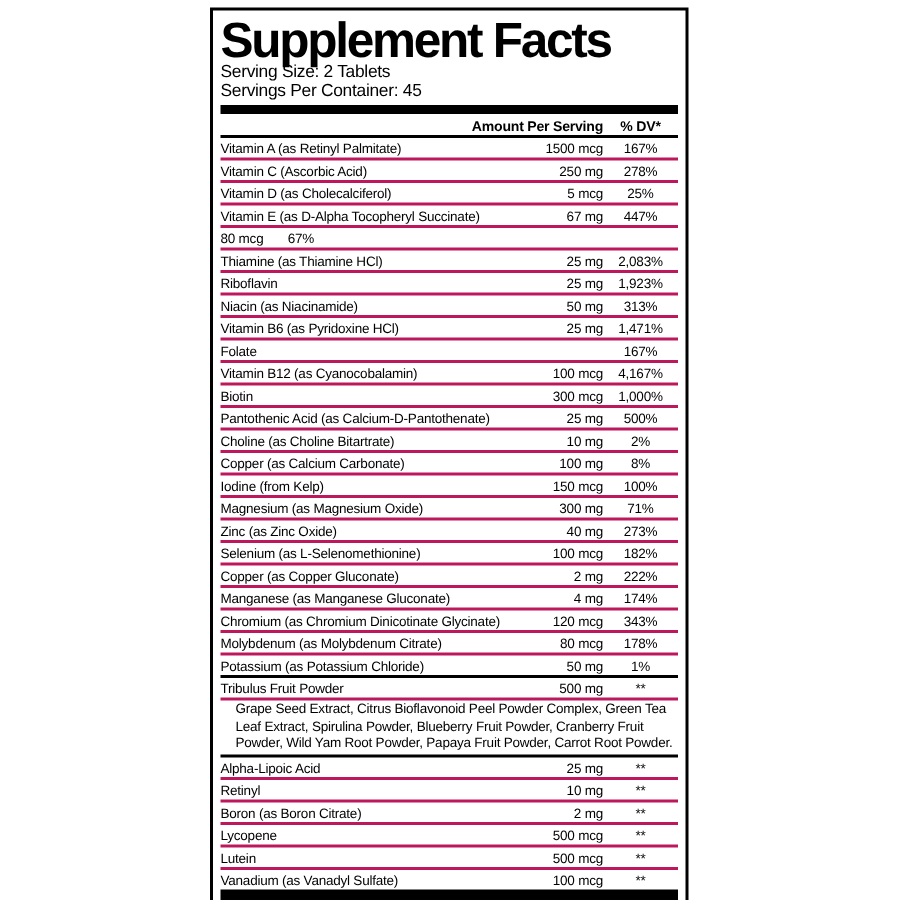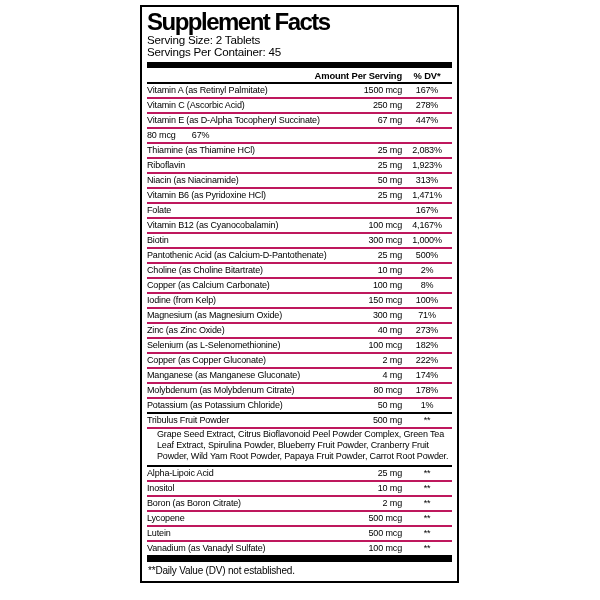--- a/index.html
+++ b/index.html
@@ -1,20 +1,20 @@
 <!DOCTYPE html>
 <html><head>
 <meta charset="utf-8">
 <style>
   * { margin:0; padding:0; box-sizing:border-box; }
   html,body { width:600px; height:600px; background:#ffffff; color:#000;
     font-family:"Liberation Sans", sans-serif; -webkit-font-smoothing:antialiased; }
   .wrap { position:absolute; left:140px; top:5px; width:319px; }
   .panel { border:2px solid #000; background:#fff; padding:2px 5px 3px 5px; }
-  .title { font-size:24px; font-weight:bold; letter-spacing:-1.5px; line-height:0.95;
+  .title { font-size:33px; font-weight:bold; letter-spacing:-1.5px; line-height:0.95;
     white-space:nowrap; padding-top:2px; }
   .serving-line { font-size:11.6px; line-height:12.5px; letter-spacing:-0.2px; }
   .bar { background:#000; }
   .bar-top { height:6px; margin-top:3px; }
   .bar-bottom { height:7px; }
   .hdr { display:flex; align-items:flex-end; font-size:9.4px; font-weight:bold;
     padding:2px 0 1px 0; border-bottom:2px solid #000; letter-spacing:-0.15px; }
   .row-name { flex:1; padding-right:4px; }
   .row-amount { text-align:right; }
   .row-amount-2 { display:block; }
@@ -55,20 +55,28 @@
         <div class="trow">
     <div class="row-main">
       <span class="row-name">Vitamin C (Ascorbic Acid)</span>
       <span class="row-amount"><span class="row-amount-1">250 mg</span></span>
       <span class="row-dv">278%</span>
     </div>
 
   </div>
         <div class="trow">
     <div class="row-main">
+      <span class="row-name">Vitamin D (as Cholecalciferol)</span>
+      <span class="row-amount"><span class="row-amount-1">5 mcg</span></span>
+      <span class="row-dv">25%</span>
+    </div>
+
+  </div>
+        <div class="trow">
+    <div class="row-main">
       <span class="row-name">Vitamin E (as D-Alpha Tocopheryl Succinate)</span>
       <span class="row-amount"><span class="row-amount-1">67 mg</span></span>
       <span class="row-dv">447%</span>
     </div>
 
   </div>
         <div class="trow">
     <div class="row-main">
       <span class="row-amount"><span class="row-amount-1">80 mcg</span></span>
       <span class="row-dv">67%</span>
@@ -197,20 +205,28 @@
         <div class="trow">
     <div class="row-main">
       <span class="row-name">Manganese (as Manganese Gluconate)</span>
       <span class="row-amount"><span class="row-amount-1">4 mg</span></span>
       <span class="row-dv">174%</span>
     </div>
 
   </div>
         <div class="trow">
     <div class="row-main">
+      <span class="row-name">Chromium (as Chromium Dinicotinate Glycinate)</span>
+      <span class="row-amount"><span class="row-amount-1">120 mcg</span></span>
+      <span class="row-dv">343%</span>
+    </div>
+
+  </div>
+        <div class="trow">
+    <div class="row-main">
       <span class="row-name">Molybdenum (as Molybdenum Citrate)</span>
       <span class="row-amount"><span class="row-amount-1">80 mcg</span></span>
       <span class="row-dv">178%</span>
     </div>
 
   </div>
         <div class="trow">
     <div class="row-main">
       <span class="row-name">Potassium (as Potassium Chloride)</span>
       <span class="row-amount"><span class="row-amount-1">50 mg</span></span>
@@ -232,21 +248,21 @@
         <div class="trow thick-top">
     <div class="row-main">
       <span class="row-name">Alpha-Lipoic Acid</span>
       <span class="row-amount"><span class="row-amount-1">25 mg</span></span>
       <span class="row-dv">**</span>
     </div>
 
   </div>
         <div class="trow">
     <div class="row-main">
-      <span class="row-name">Inositol</span>
+      <span class="row-name">Retinyl</span>
       <span class="row-amount"><span class="row-amount-1">10 mg</span></span>
       <span class="row-dv">**</span>
     </div>
 
   </div>
         <div class="trow">
     <div class="row-main">
       <span class="row-name">Boron (as Boron Citrate)</span>
       <span class="row-amount"><span class="row-amount-1">2 mg</span></span>
       <span class="row-dv">**</span>

